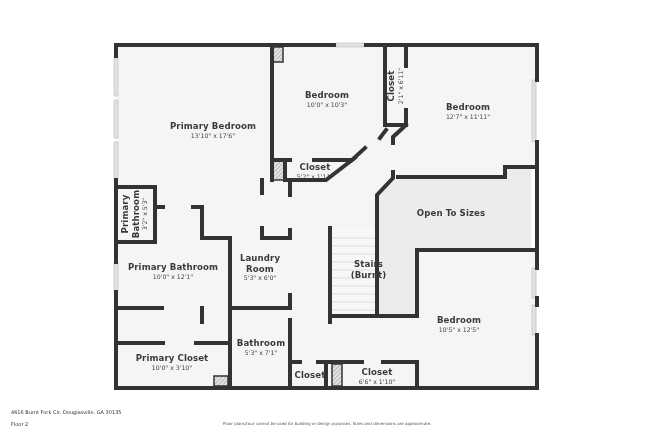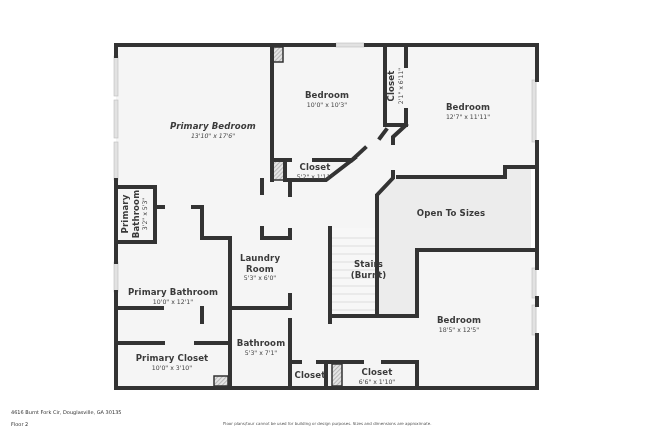--- a/index.html
+++ b/index.html
@@ -111,21 +111,21 @@
     <polyline points="290,320 290,388"></polyline>
     <polyline points="290,362 300,362"></polyline>
     <polyline points="318,362 330,362"></polyline>
     <polyline points="326,362 326,388"></polyline>
     <polyline points="342,362 362,362"></polyline>
     <polyline points="383,362 417,362 417,388"></polyline>
     <polyline points="330,362 342,362"></polyline>
   </g>
 </svg>
 
-<div class="room-label" style="left:213px; top:130px;font-style:italic;">
+<div class="room-label" style="left:213px; top:130px;">
   <span class="room-name">Primary Bedroom</span>
   <span class="room-dim">13'10" x 17'6"</span>
 </div>
 <div class="room-label" style="left:327px; top:99px;">
   <span class="room-name">Bedroom</span>
   <span class="room-dim">10'0" x 10'3"</span>
 </div>
 <div class="room-label vert" style="left:395px; top:86px;">
   <span class="room-name">Closet</span>
   <span class="room-dim">2'1" x 6'11"</span>
@@ -144,21 +144,21 @@
   <span class="room-dim">3'2" x 5'3"</span>
 </div>
 <div class="room-label" style="left:451px; top:213px;">
   <span class="room-name">Open To Sizes</span>
 </div>
 <div class="room-label" style="left:260px; top:268px;">
   <span class="room-name">Laundry</span>
   <span class="room-name">Room</span>
   <span class="room-dim">5'3" x 6'0"</span>
 </div>
-<div class="room-label" style="left:173px; top:296px;">
+<div class="room-label" style="left:173px; top:271px;">
   <span class="room-name">Primary Bathroom</span>
   <span class="room-dim">10'0" x 12'1"</span>
 </div>
 <div class="room-label" style="left:351px; top:270px;padding-left:35px;">
   <span class="room-name">Stairs</span>
   <span class="room-name">(Burnt)</span>
 </div>
 <div class="room-label" style="left:459px; top:324px;">
   <span class="room-name">Bedroom</span>
   <span class="room-dim">18'5" x 12'5"</span>

